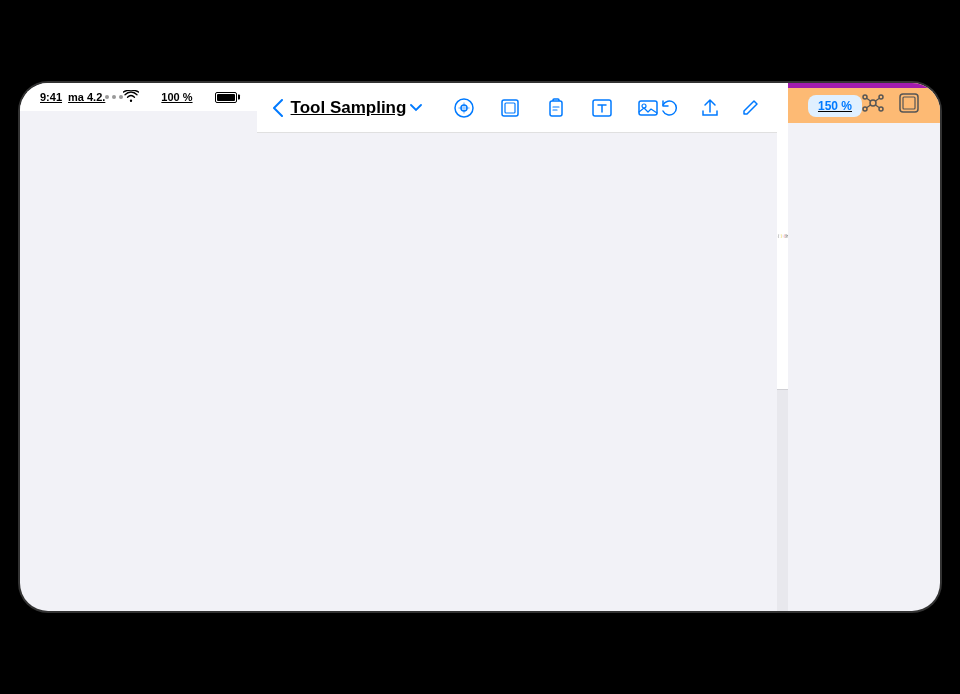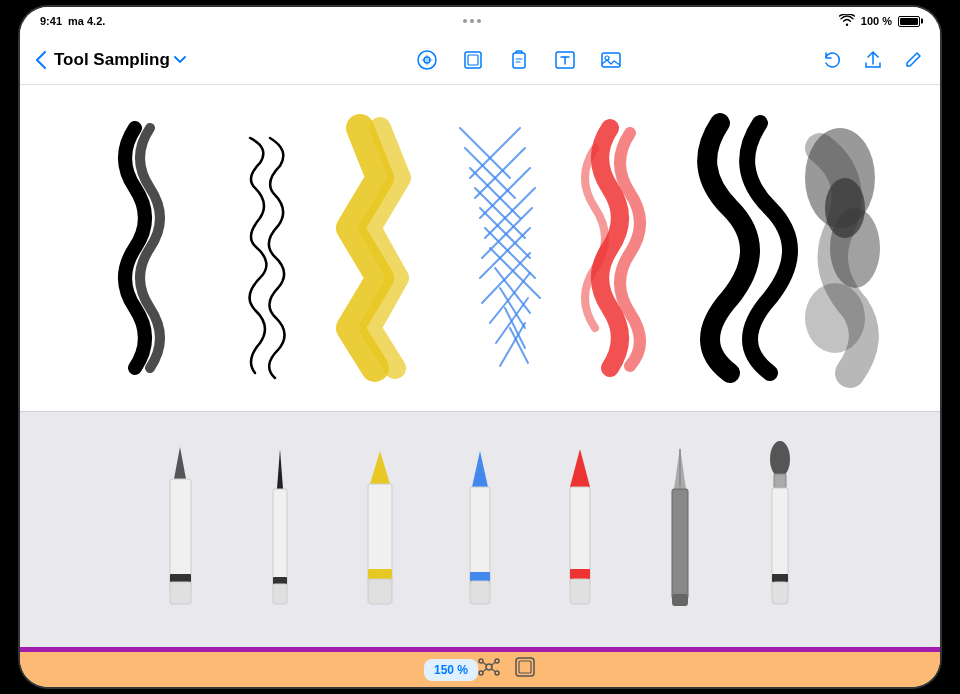--- a/index.html
+++ b/index.html
@@ -10,28 +10,29 @@
       background: #000;
       display: flex;
       align-items: center;
       justify-content: center;
       font-family: -apple-system, BlinkMacSystemFont, 'Helvetica Neue', sans-serif;
       overflow: hidden;
     }
 
     .ipad-frame {
       width: 920px;
-      height: 680px;
+      height: 528px;
       background: #f2f2f7;
       border-radius: 28px;
       overflow: hidden;
       position: relative;
       display: flex;
-      flex-direction: column;
+      flex-direction: row;
       box-shadow: 0 0 0 2px #333, 0 8px 40px rgba(0,0,0,0.7);
+      text-decoration: underline;
     }
 
     
     .status-bar {
       height: 28px;
       background: #fff;
       display: flex;
       align-items: center;
       justify-content: space-between;
       padding: 0 20px;
@@ -50,21 +51,21 @@
       gap: 3px;
     }
     .status-dot {
       width: 4px; height: 4px;
       background: #999;
       border-radius: 50%;
     }
     .status-right {
       display: flex;
       align-items: center;
-      gap: 6px;
+      gap: 22px;
       font-size: 11px;
       font-weight: 600;
       color: #000;
     }
     .wifi-icon {
       display: inline-block;
       font-size: 12px;
     }
     .battery-icon {
       width: 22px; height: 11px;

